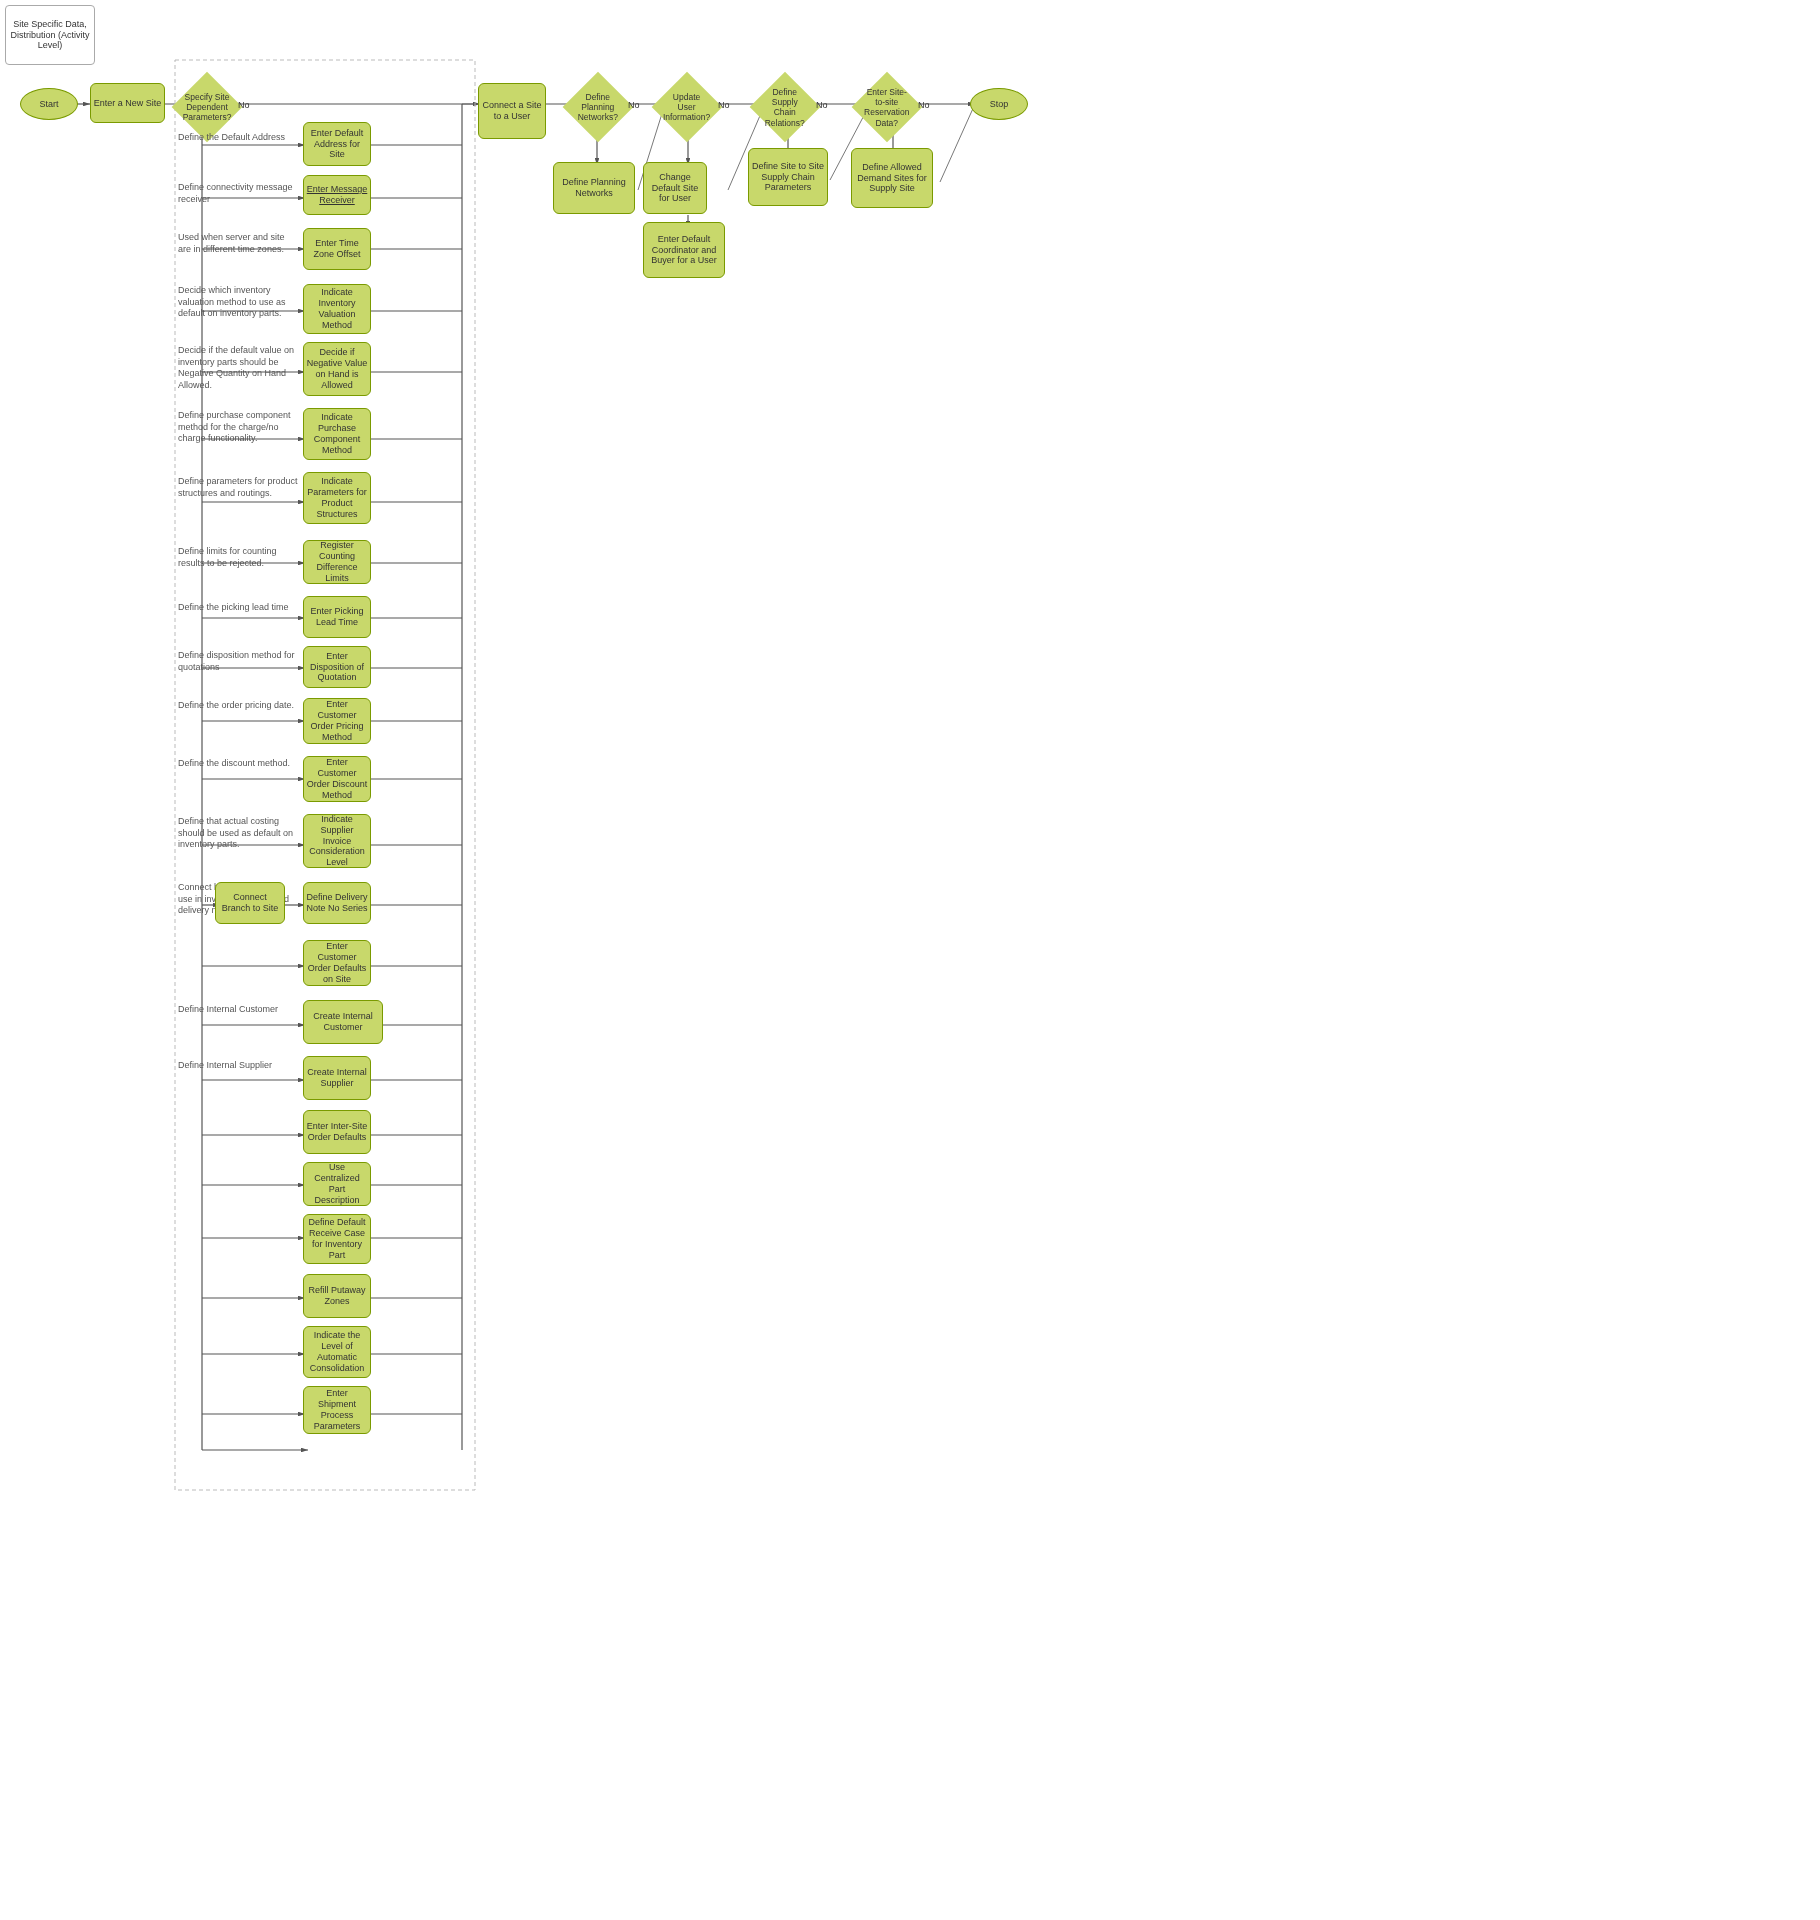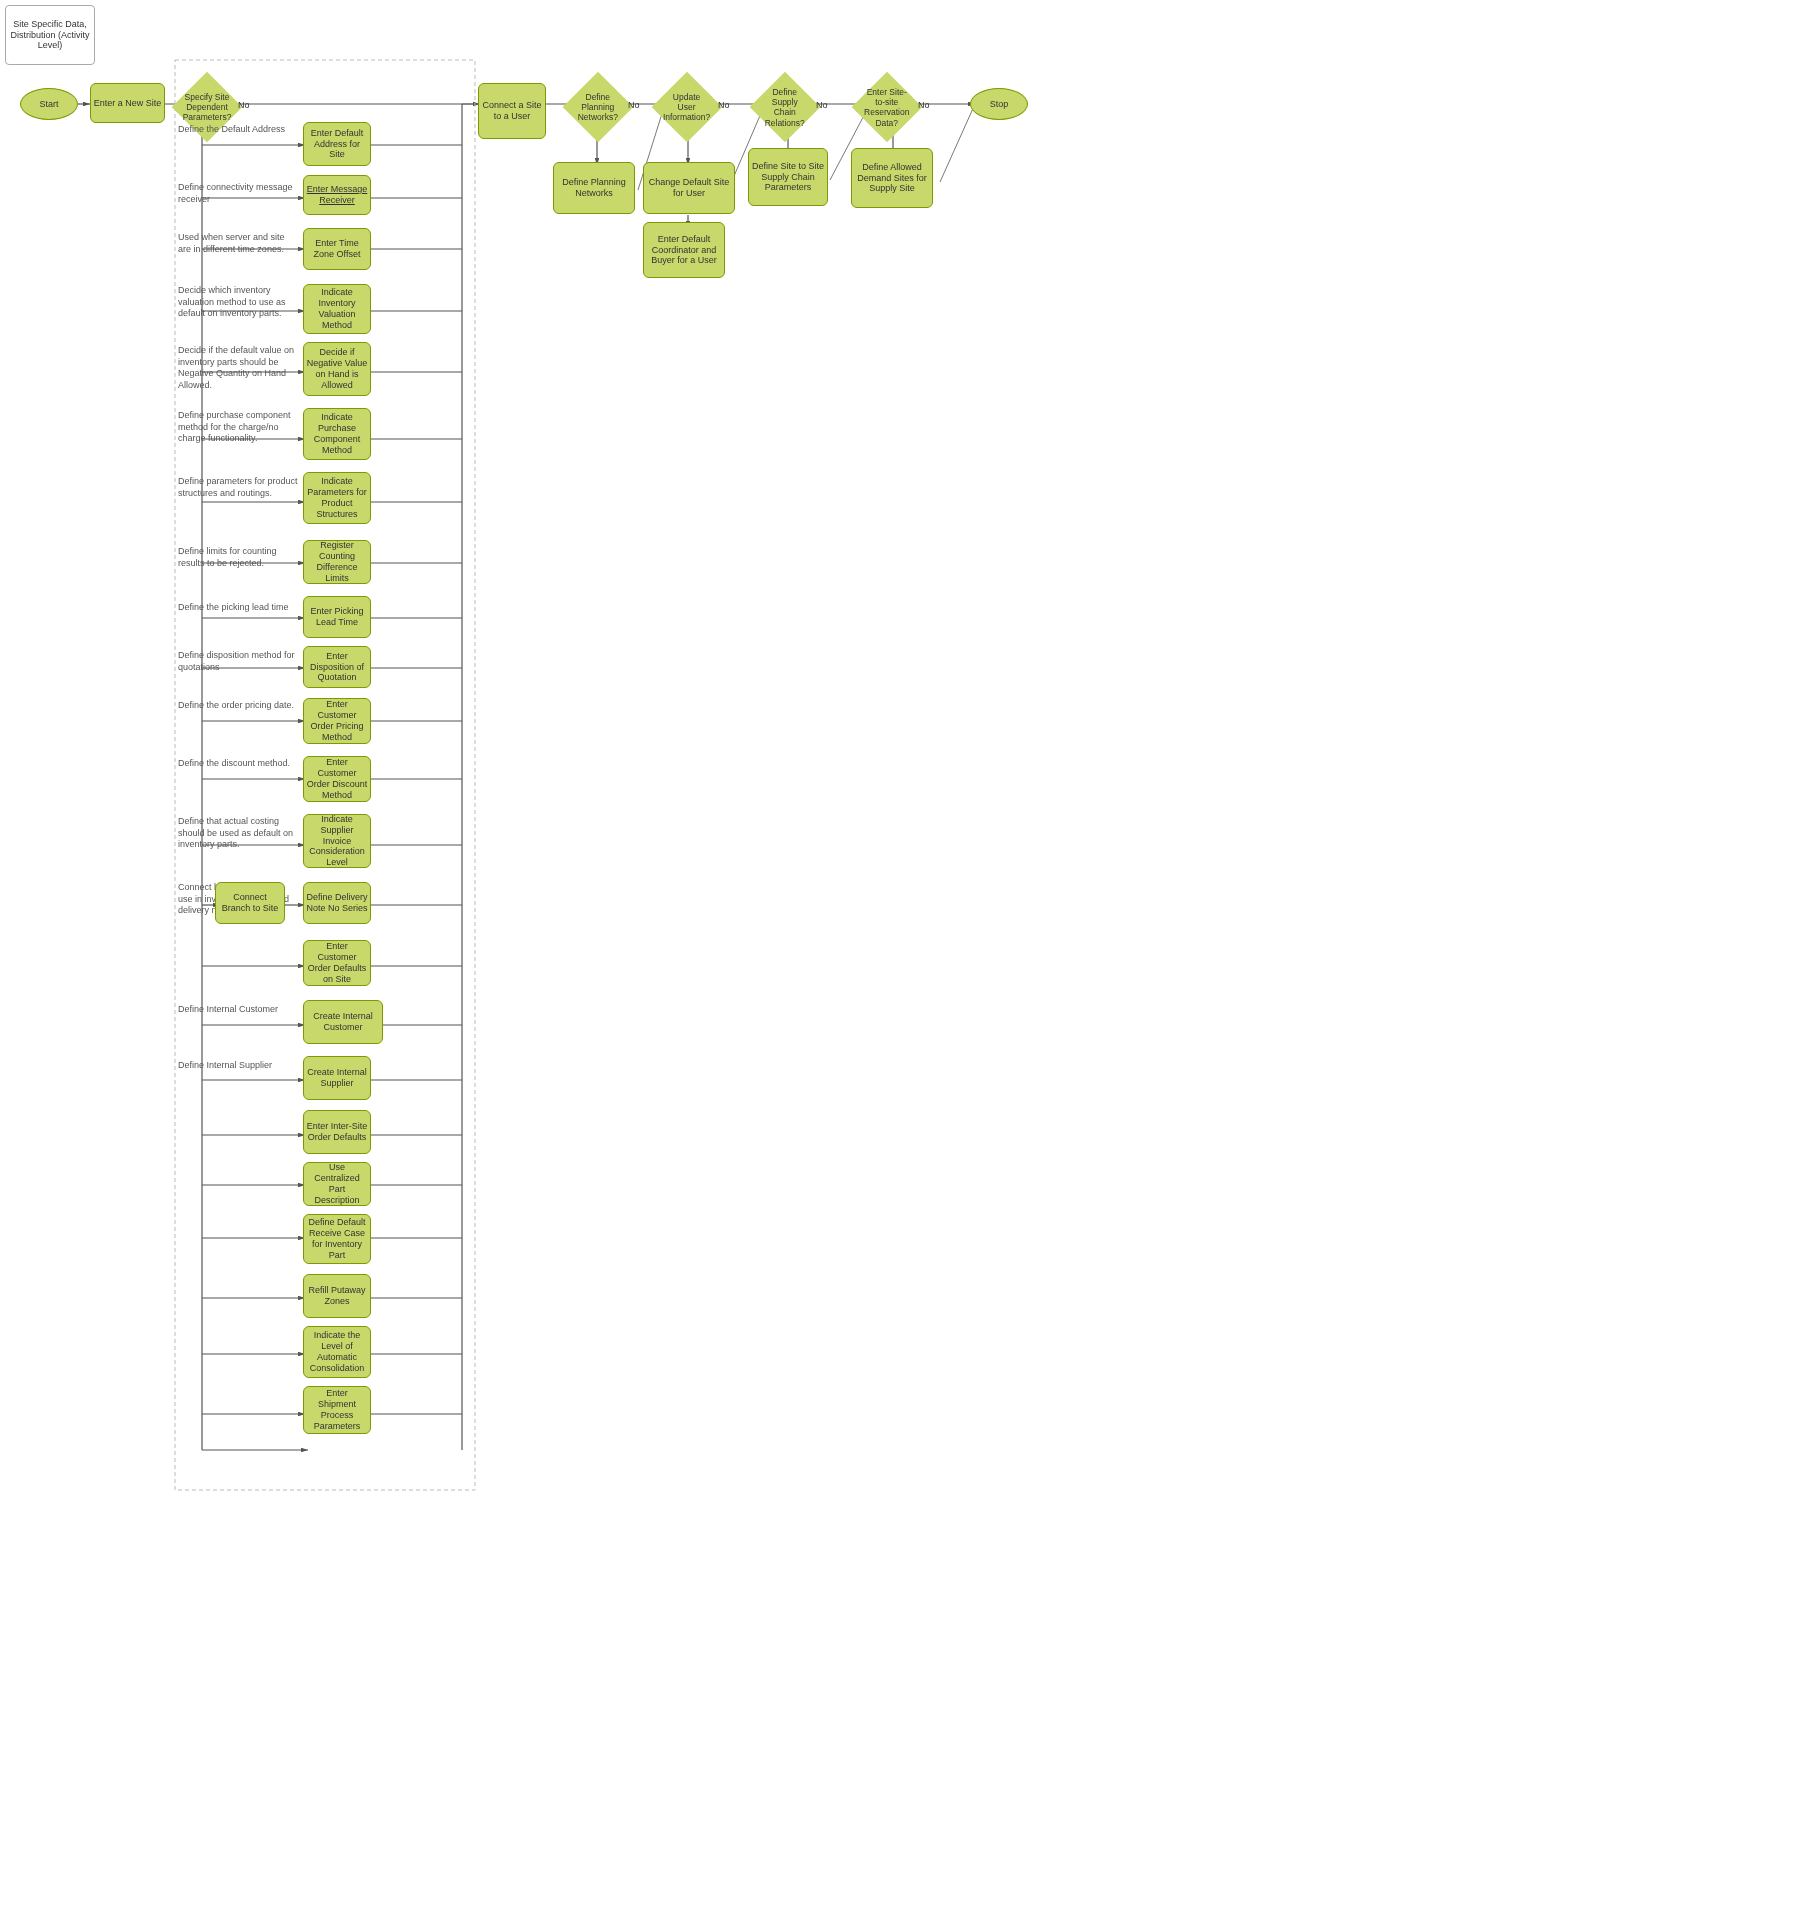--- a/index.html
+++ b/index.html
@@ -234,21 +234,21 @@
 
   <div class="node shape-rounded" style="left:553px;top:162px;width:82px;height:52px;">
     <span class="node-text">Define Planning Networks</span>
   </div>
 
   <div class="node shape-diamond" style="left:662px;top:82px;width:50px;height:50px;">
     <span class="node-text">Update User Information?</span>
   </div>
   <div class="label-text" style="left:718px;top:100px;">No</div>
 
-  <div class="node shape-rounded" style="left:643px;top:162px;width:92px;height:52px;">
+  <div class="node shape-rounded" style="left:643px;top:162px;width:64px;height:52px;">
     <span class="node-text">Change Default Site for User</span>
   </div>
 
   <div class="node shape-rounded" style="left:643px;top:222px;width:82px;height:56px;">
     <span class="node-text">Enter Default Coordinator and Buyer for a User</span>
   </div>
 
   <div class="node shape-diamond" style="left:760px;top:82px;width:50px;height:50px;">
     <span class="node-text">Define Supply Chain Relations?</span>
   </div>
@@ -264,21 +264,21 @@
   <div class="label-text" style="left:918px;top:100px;">No</div>
 
   <div class="node shape-rounded" style="left:851px;top:148px;width:82px;height:60px;">
     <span class="node-text">Define Allowed Demand Sites for Supply Site</span>
   </div>
 
   <div class="node shape-start-end" style="left:970px;top:88px;width:58px;height:32px;">
     <span class="node-text">Stop</span>
   </div>
 
-  <div class="desc-text" style="left:178px;top:124px;width:120px;">
+  <div class="desc-text" style="left:178px;top:132px;width:120px;">
     <span>Define the Default Address</span>
   </div>
   <div class="node shape-rounded" style="left:303px;top:122px;width:68px;height:44px;">
     <span class="node-text">Enter Default Address for Site</span>
   </div>
 
   <div class="desc-text" style="left:178px;top:182px;width:120px;">
     <span>Define connectivity message receiver</span>
   </div>
   <div class="node shape-rounded" style="left:303px;top:175px;width:68px;height:40px;text-decoration:underline;">

